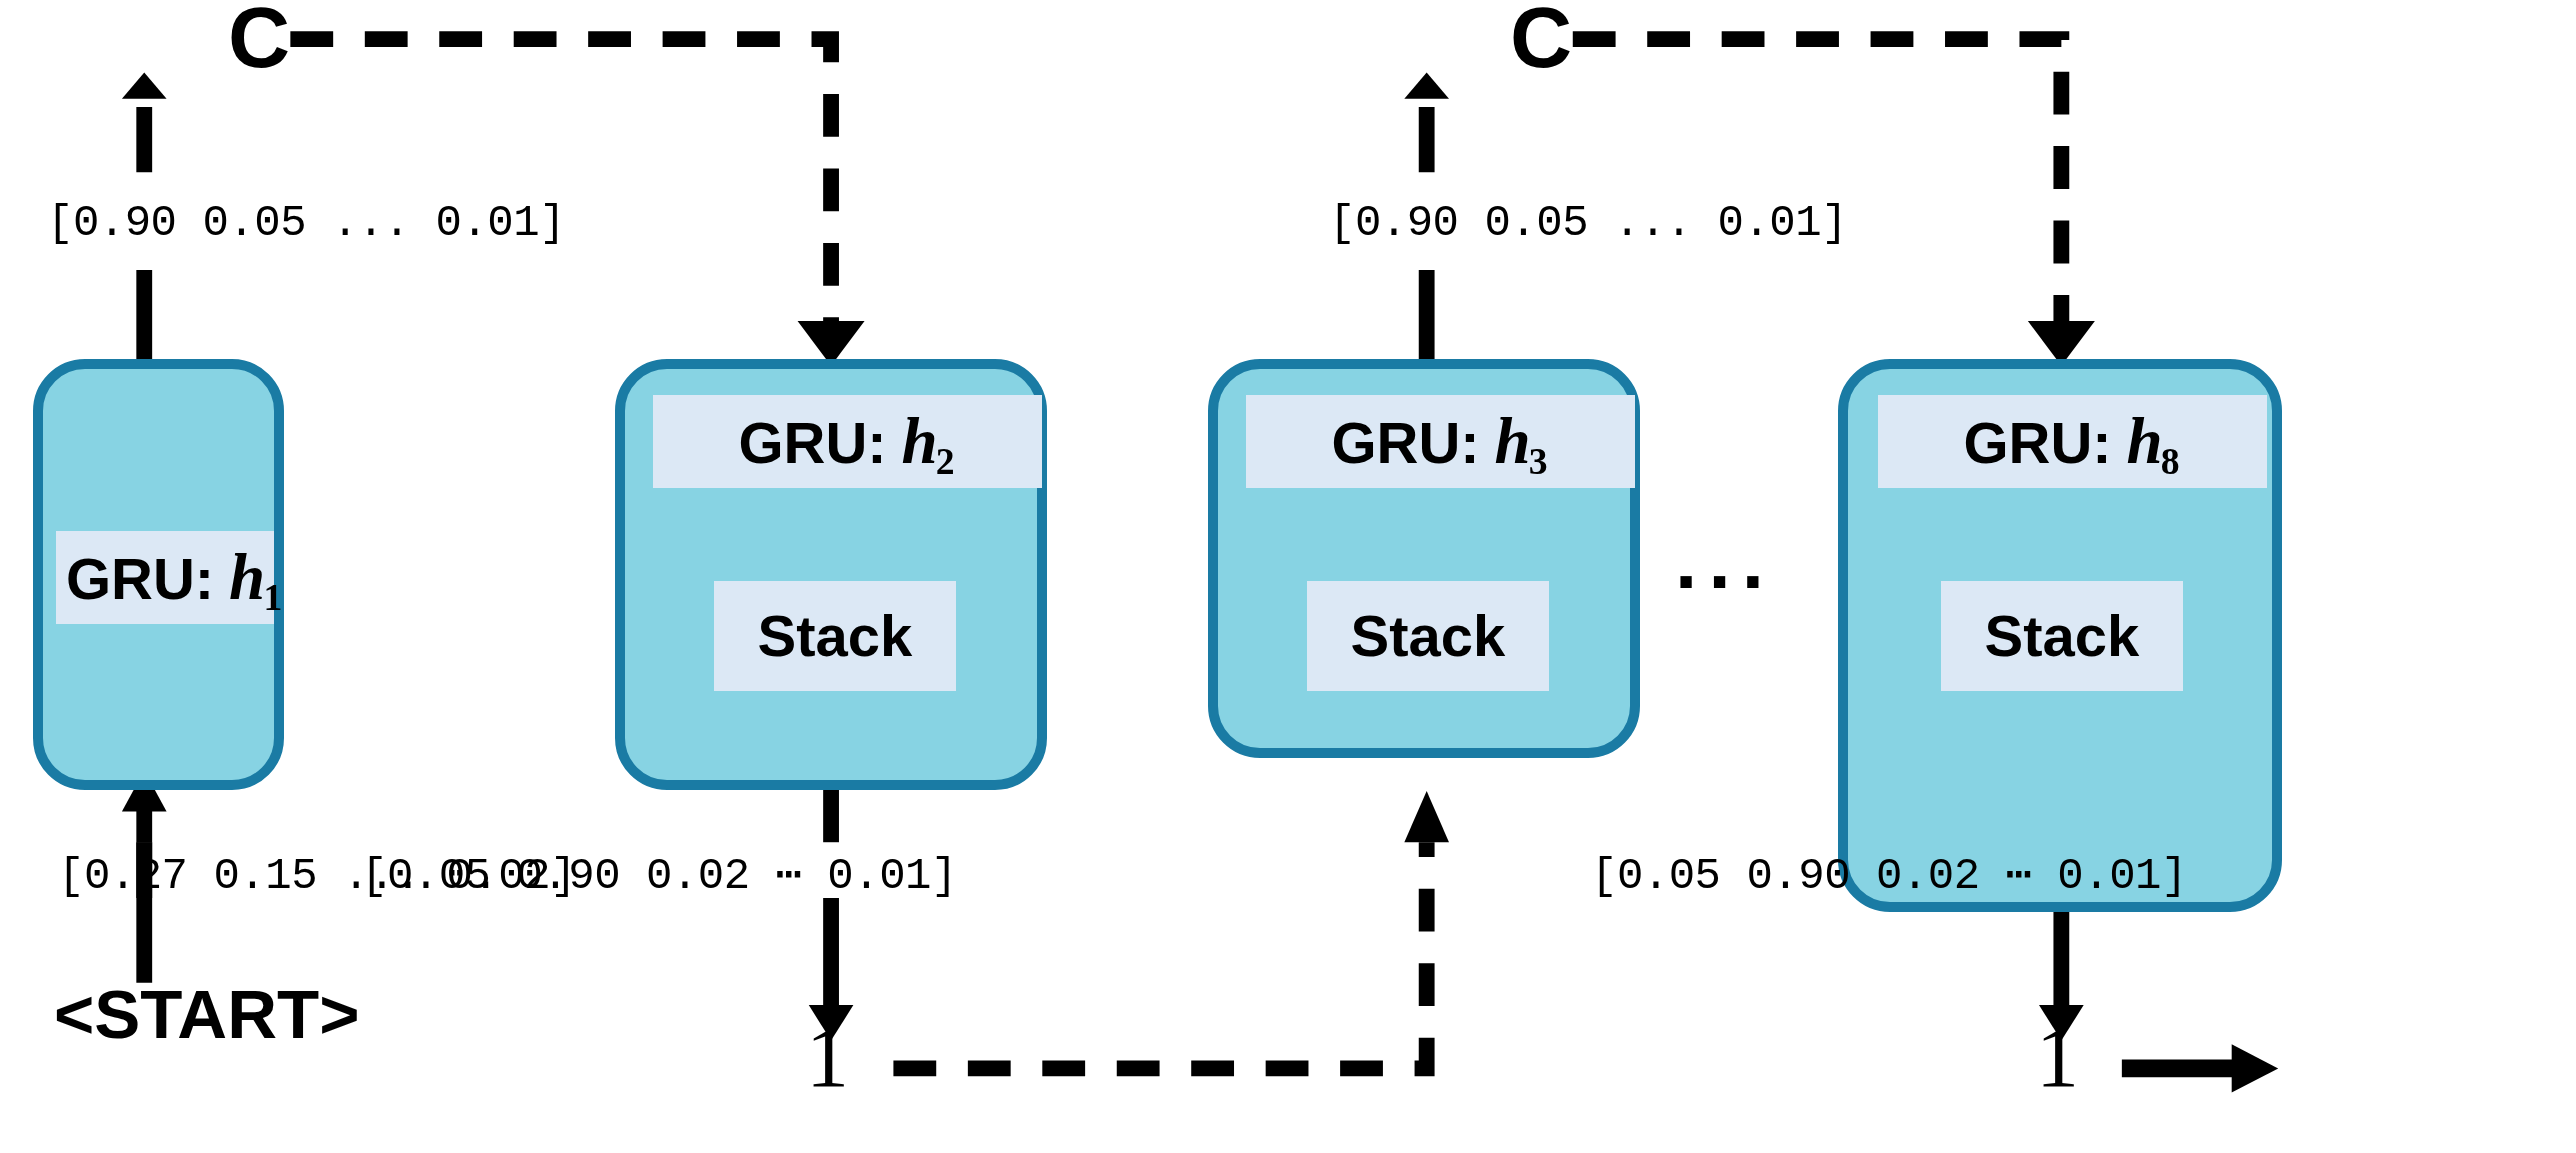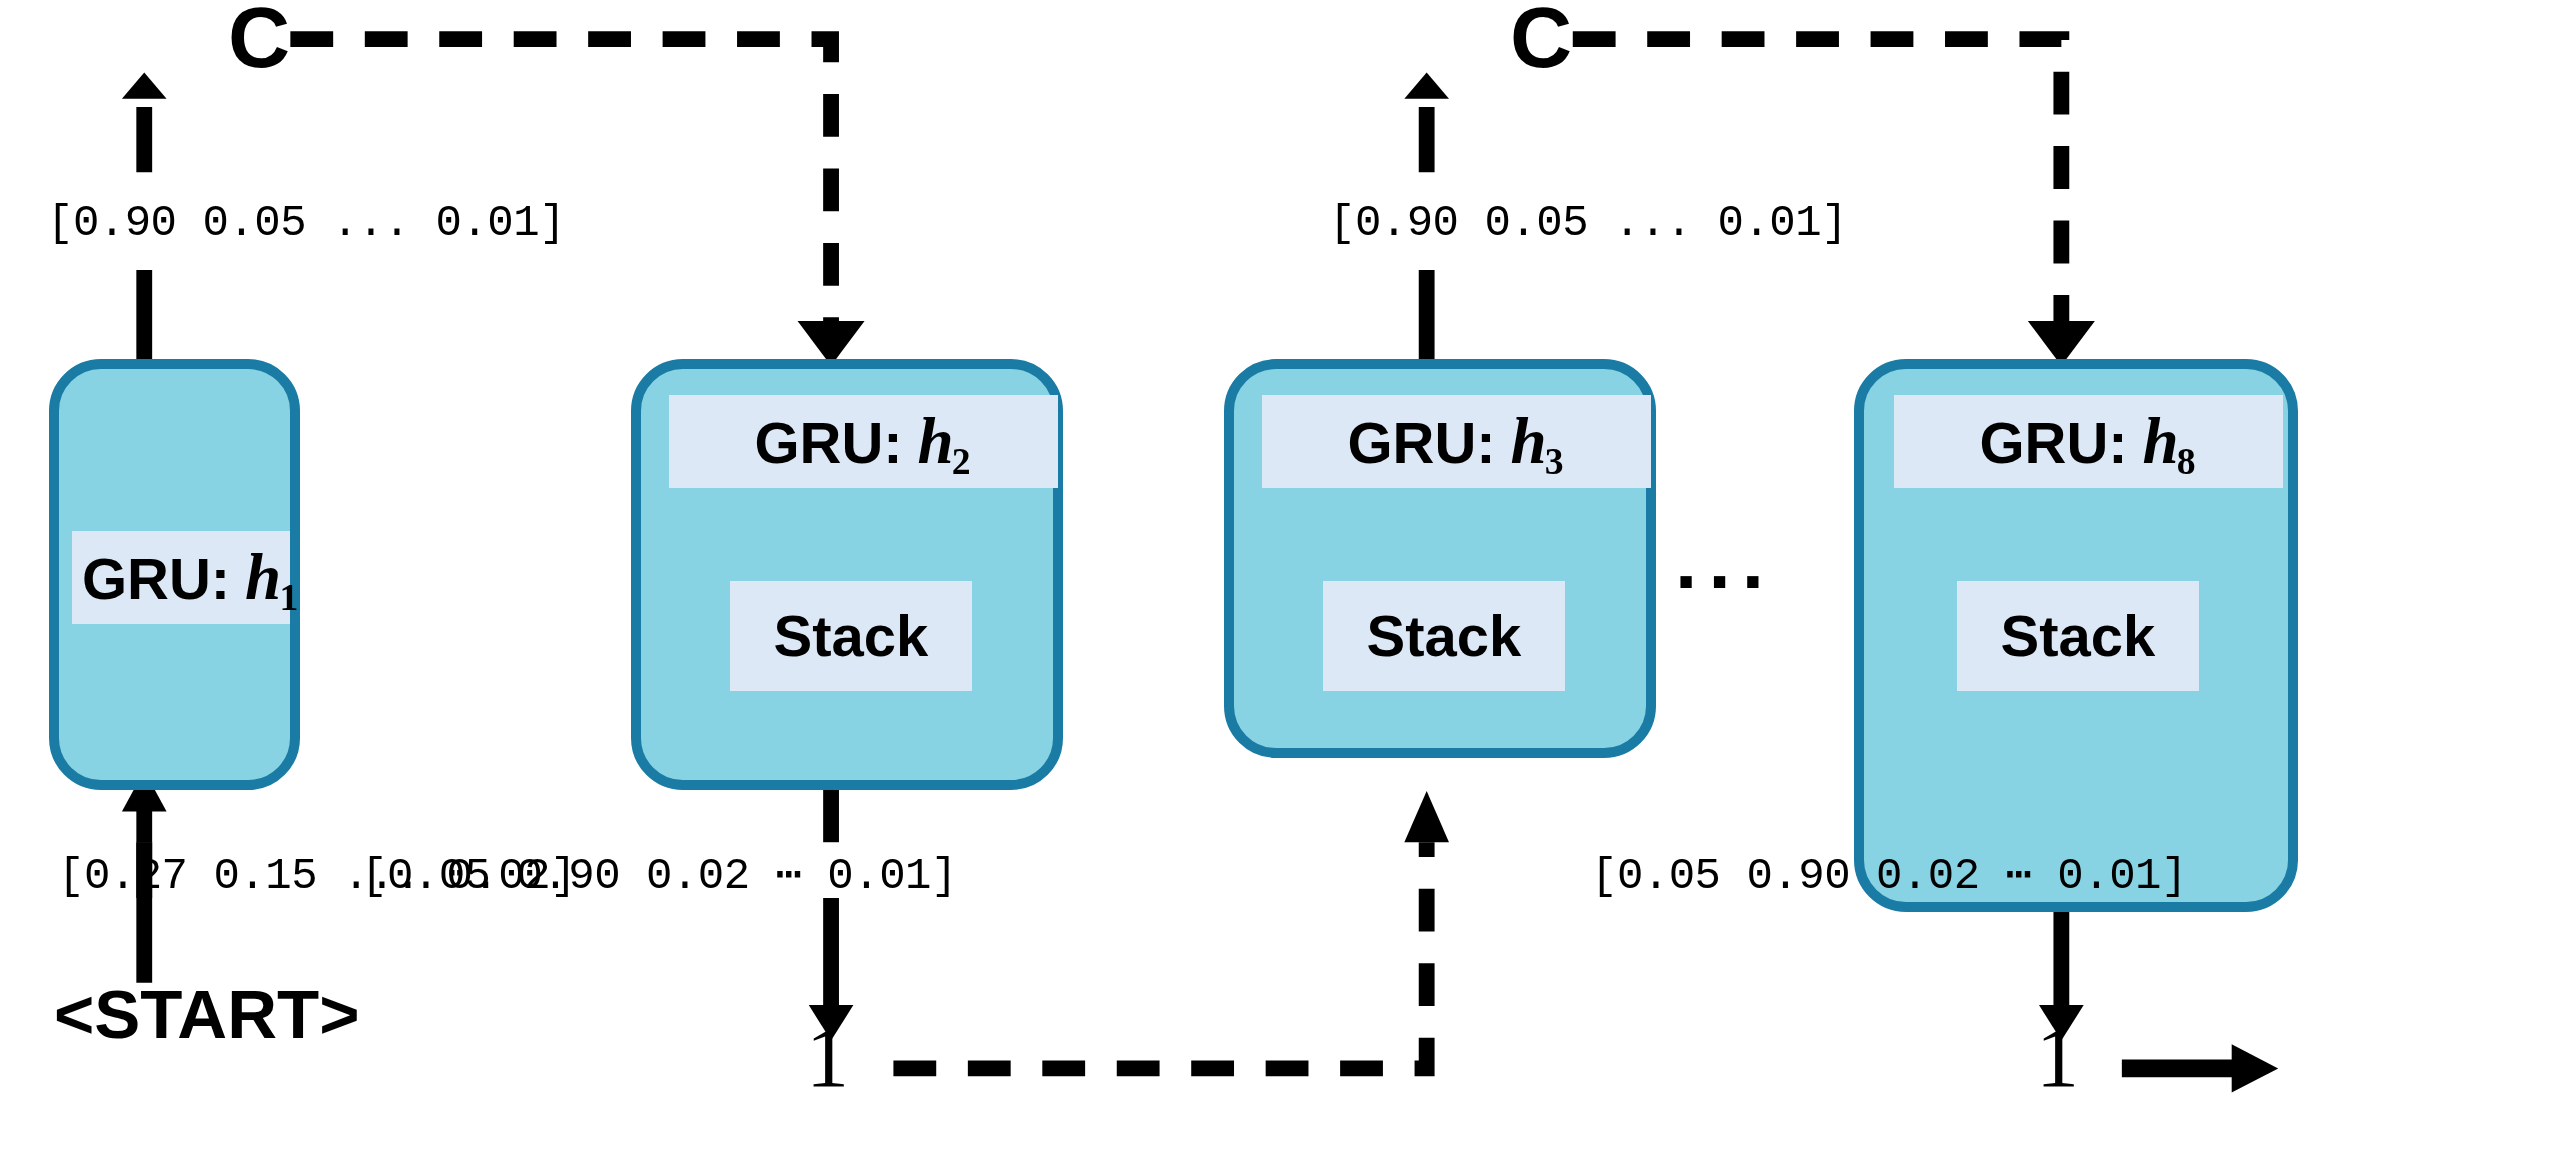--- a/index.html
+++ b/index.html
@@ -26,21 +26,20 @@
     pointer-events: none;
   }
 
   
   .cell {
     position: absolute;
     box-sizing: border-box;
     background: #87d3e3;
     border: 10.2px solid #1a7ba4;
     border-radius: 52px;
-    margin-left: 16px;
   }
 
   
   .plate {
     position: absolute;
     box-sizing: border-box;
     background: #dce8f5;
     display: flex;
     align-items: center;
     justify-content: center;

